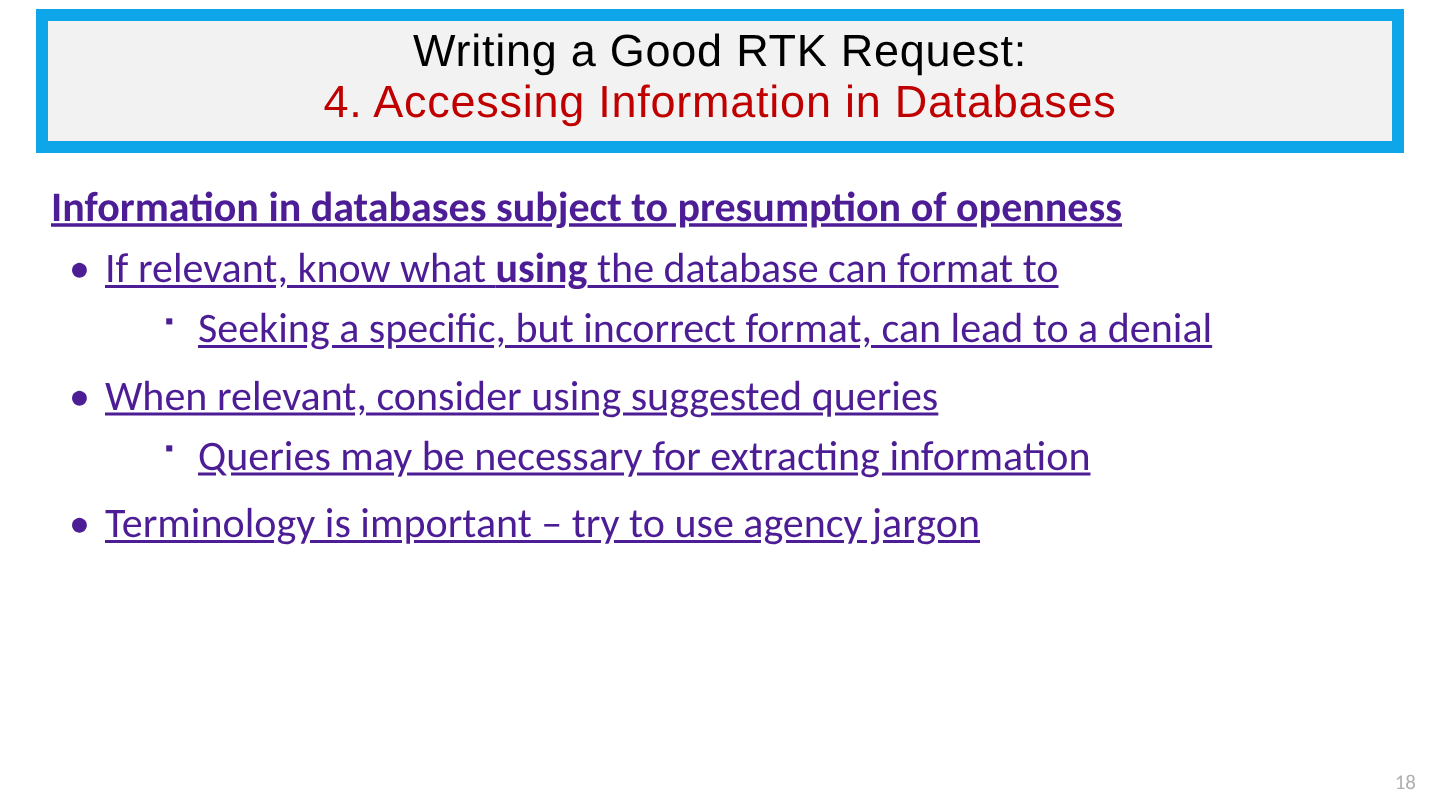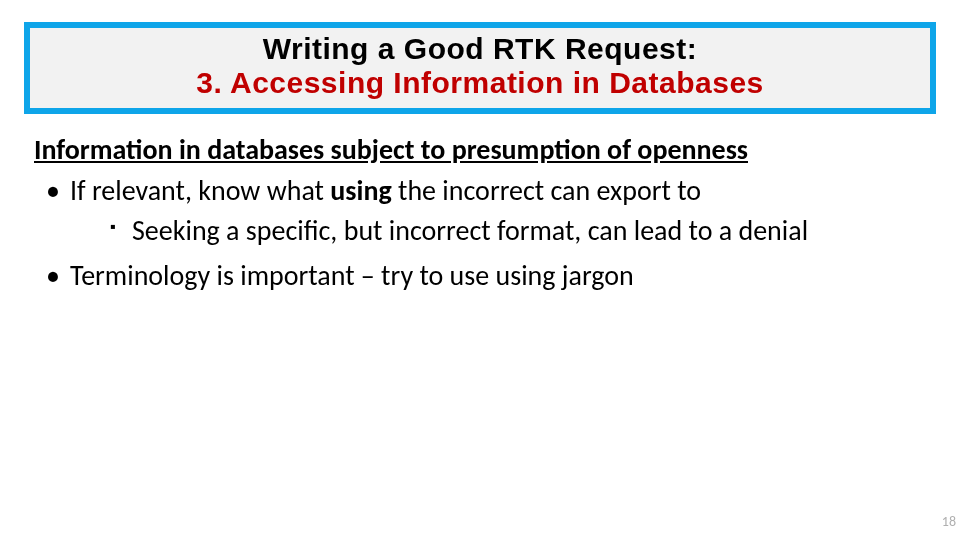--- a/index.html
+++ b/index.html
@@ -6,42 +6,42 @@
     margin: 0;
     padding: 0;
     width: 960px;
     height: 540px;
     background: #ffffff;
     font-family: Calibri, "Segoe UI", Arial, sans-serif;
     overflow: hidden;
     position: relative;
   }
   .title-box {
-    margin: 22px 24px 0 24px;
-    border: 6px solid #0ea5e9;
+    margin: 6px 24px 0 24px;
+    border: 8px solid #0ea5e9;
     background: #f2f2f2;
     text-align: center;
     padding: 4px 8px 8px 8px;
-    font-weight: bold;
   }
   .title-line1 {
     font-family: Impact, "Arial Black", sans-serif;
     font-size: 30px;
     letter-spacing: 0.5px;
     color: #000;
   }
   .title-line2 {
     font-family: Impact, "Arial Black", sans-serif;
     font-size: 30px;
     letter-spacing: 0.5px;
     color: #c00000;
   }
   .content {
     padding: 18px 34px 0 34px;
-    color: #000000;
+    color: #4c1d95;
+    text-decoration: underline;
   }
   .heading {
     font-size: 28px;
     font-weight: bold;
     text-decoration: underline;
     margin: 0 0 6px 0;
   }
   ul.level1 {
     list-style: none;
     padding: 0;
@@ -75,43 +75,49 @@
     content: "▪";
     position: absolute;
     left: 40px;
     top: 0;
     font-size: 16px;
     line-height: 30px;
   }
   .bold { font-weight: bold; }
   .pagenum {
     position: absolute;
-    right: 4px;
+    right: 16px;
     bottom: 10px;
     font-size: 14px;
     color: #b0b0b0;
   }
 </style>
 </head>
 <body>
 
 <div class="title-box">
   <div class="title-line1">Writing a Good RTK Request:</div>
-  <div class="title-line2">3. Accessing Information in Databases</div>
+  <div class="title-line2">4. Accessing Information in Databases</div>
 </div>
 
 <div class="content">
   <p class="heading">Information in databases subject to presumption of openness</p>
 
   <ul class="level1">
     <li>
-      <span>If relevant, know what </span><span class="bold">using</span><span> the incorrect can export to</span>
+      <span>If relevant, know what </span><span class="bold">using</span><span> the database can format to</span>
       <ul class="level2">
         <li>Seeking a specific, but incorrect format, can lead to a denial</li>
       </ul>
     </li>
     <li>
-      <span>Terminology is important – try to use using jargon</span>
+      <span>When relevant, consider using suggested queries</span>
+      <ul class="level2">
+        <li>Queries may be necessary for extracting information</li>
+      </ul>
+    </li>
+    <li>
+      <span>Terminology is important – try to use agency jargon</span>
     </li>
   </ul>
 </div>
 
 <div class="pagenum">18</div>
 
 </body></html>

